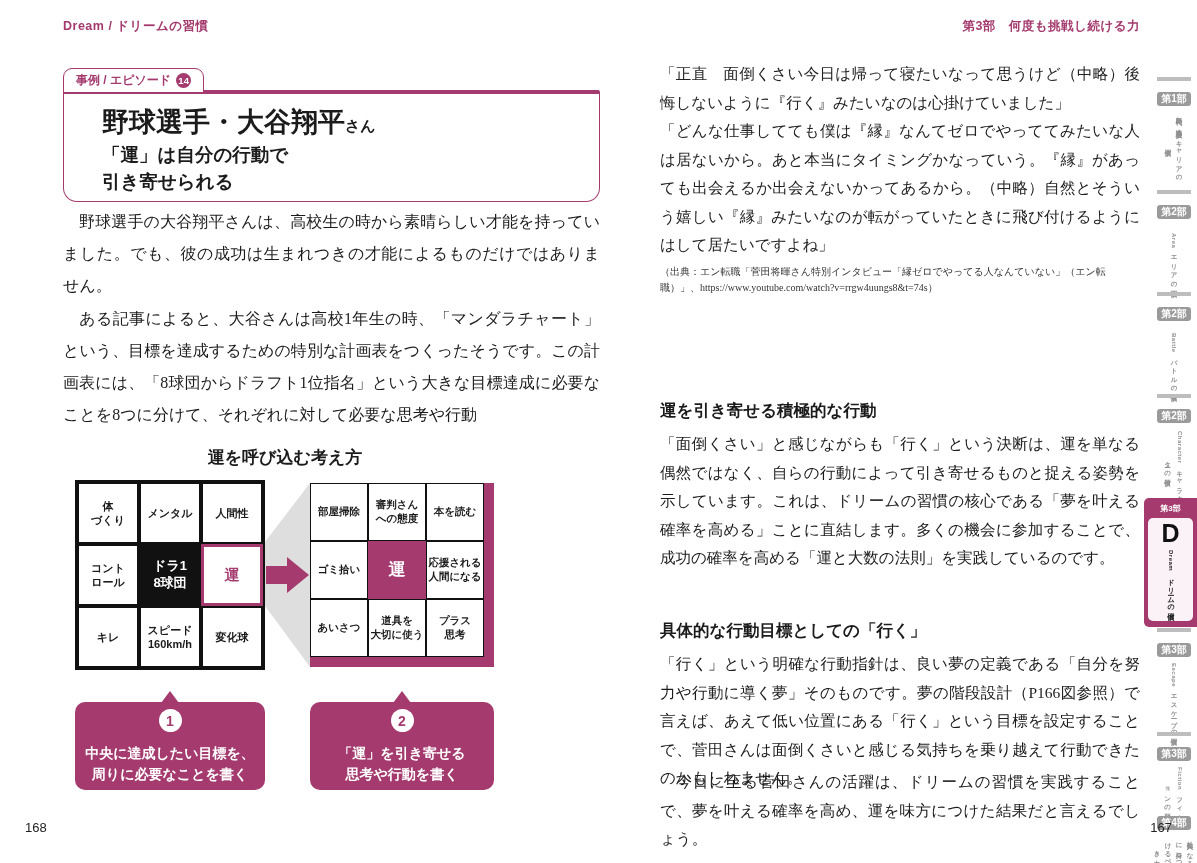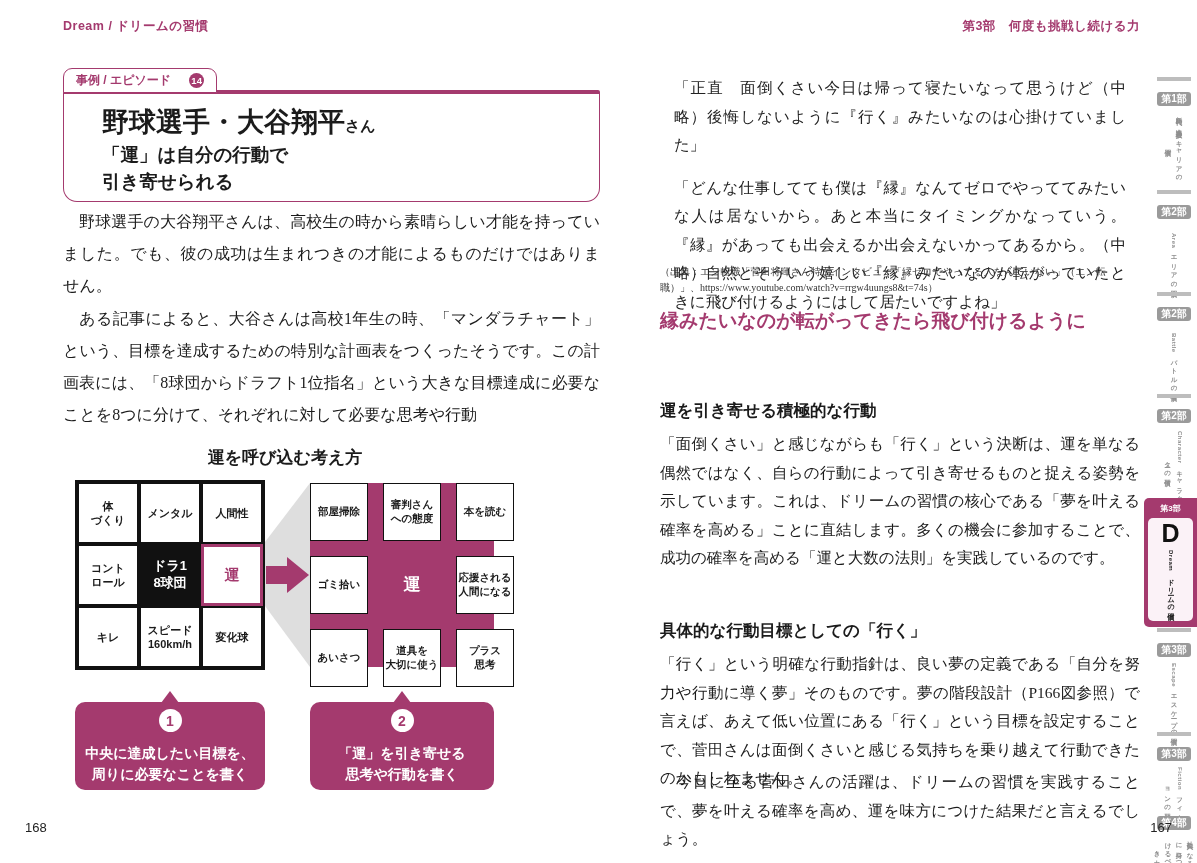--- a/index.html
+++ b/index.html
@@ -9,21 +9,21 @@
 
   
   #left-page{position:absolute;left:63px;top:0;width:537px;height:617px}
   .page-header{position:absolute;top:18px;font-size:12.5px;font-weight:bold;color:#a43a6e;
                font-family:"Liberation Sans",sans-serif;letter-spacing:.5px}
   #rp-header{right:0;text-align:right}
   .page-num{position:absolute;bottom:28px;font-size:13px;color:#222;font-family:"Liberation Sans",sans-serif}
   #pn-left{left:25px}
   #pn-right{right:25px;text-align:right}
 
-  .ep-badge{position:absolute;left:0;top:68px;height:23px;display:inline-flex;align-items:center;gap:18px;
+  .ep-badge{position:absolute;left:0;top:68px;height:23px;display:inline-flex;align-items:center;gap:5px;
             border:1.5px solid #a43a6e;border-radius:9px 9px 0 0;background:#fff;padding:0 12px;
             font-size:12px;font-weight:bold;color:#a43a6e;font-family:"Liberation Sans",sans-serif;z-index:2}
   .ep-num{display:inline-flex;align-items:center;justify-content:center;width:15px;height:15px;
           border-radius:50%;background:#a43a6e;color:#fff;font-size:9.5px;font-weight:bold}
   .title-box{position:absolute;left:0;top:90px;width:537px;height:112px;box-sizing:border-box;
              border:1.5px solid #a43a6e;border-top:4px solid #a43a6e;border-radius:2px 2px 14px 14px;
              padding:12px 0 8px 38px}
   .title-main{font-size:27px;font-weight:bold;font-family:"Liberation Sans",sans-serif;line-height:1.2}
   .title-hon{font-size:15px;font-weight:bold}
   .title-sub{font-size:18.5px;font-weight:bold;font-family:"Liberation Sans",sans-serif;line-height:1.45;margin-top:4px}
@@ -37,21 +37,21 @@
 
   .grid3{position:absolute;display:grid;box-sizing:border-box}
   #grid-left{left:12px;top:480px;width:190px;height:190px;border:2px solid #111;
              grid-template-columns:repeat(3,62px);grid-template-rows:repeat(3,62px)}
   #grid-left .cell{box-sizing:border-box;border:2px solid #111;background:#fff;display:flex;
                    align-items:center;justify-content:center;text-align:center;white-space:pre-line;
                    font-size:11px;font-weight:bold;font-family:"Liberation Sans",sans-serif;line-height:1.3}
   #grid-left .cell.center{background:#111;color:#fff;font-size:13px}
   #grid-left .cell.luck{border:3px solid #a43a6e;color:#a43a6e;font-size:15px}
 
-  #grid-right{left:247px;top:483px;width:184px;height:184px;background:#a43a6e;gap:15px;
+  #grid-right{left:247px;top:483px;width:184px;height:184px;background:#a43a6e;gap:0;
               grid-template-columns:repeat(3,58px);grid-template-rows:repeat(3,58px)}
   #grid-right .cell{box-sizing:border-box;border:1px solid #111;background:#fff;display:flex;
                     align-items:center;justify-content:center;text-align:center;white-space:pre-line;
                     font-size:10.5px;font-weight:bold;font-family:"Liberation Sans",sans-serif;line-height:1.3}
   #grid-right .cell.center{background:#a43a6e;border-color:#a43a6e;color:#fff;font-size:17px}
 
   #connector{left:202px;top:480px;width:45px;height:190px}
 
   .callout{position:absolute;top:702px;background:#a43a6e;border-radius:10px;color:#fff;
            text-align:center;padding-top:7px;box-sizing:border-box;height:88px}
@@ -63,21 +63,21 @@
   .co-num{display:inline-flex;align-items:center;justify-content:center;width:23px;height:23px;
           border-radius:50%;background:#fff;color:#a43a6e;font-size:14px;font-weight:bold;
           font-family:"Liberation Sans",sans-serif}
   .co-text{margin-top:11px;font-size:14px;font-weight:bold;line-height:1.5;white-space:pre-line;
            font-family:"Liberation Sans",sans-serif}
 
   
   #right-page{position:absolute;left:660px;top:0;width:480px;height:863px}
   .rp-par{position:absolute;left:0;width:480px;font-size:15.5px;line-height:28.5px;text-align:justify;margin:0}
   #rp-quotes{top:60px}
-  #rp-quotes p{margin:14px;color:#222}
+  #rp-quotes p{margin:0;color:#222}
   #rp-cite{position:absolute;top:264px;left:0;width:480px;font-size:10px;line-height:1.55;
            color:#333;word-break:break-all;margin:0}
   #rp-heading{position:absolute;top:308px;left:0;width:480px;font-size:19px;font-weight:bold;
               color:#a43a6e;font-family:"Liberation Sans",sans-serif;margin:0}
   #rp-lead{top:348px}
   .sub-head{position:absolute;left:0;width:480px;font-size:16.5px;font-weight:bold;
             font-family:"Liberation Sans",sans-serif;margin:0}
   #rp-sub1h{top:400px}
   #rp-sub1b{top:430px}
   #rp-sub2h{top:620px}
@@ -182,21 +182,20 @@
 <div id="right-page">
   <div class="page-header" id="rp-header">第3部　何度も挑戦し続ける力</div>
 
   <div class="rp-par" id="rp-quotes">
     <p>「正直　面倒くさい今日は帰って寝たいなって思うけど（中略）後悔しないように『行く』みたいなのは心掛けていました」</p>
     <p>「どんな仕事してても僕は『縁』なんてゼロでやっててみたいな人は居ないから。あと本当にタイミングかなっていう。『縁』があっても出会えるか出会えないかってあるから。（中略）自然とそういう嬉しい『縁』みたいなのが転がっていたときに飛び付けるようにはして居たいですよね」</p>
   </div>
 
   <p id="rp-cite">（出典：エン転職「菅田将暉さん特別インタビュー「縁ゼロでやってる人なんていない」（エン転職）」、https://www.youtube.com/watch?v=rrgw4uungs8&amp;t=74s）</p>
 
-  <h2 id="rp-heading">縁みたいなのが転がってきたら飛び付けるように</h2>
 
 
   <h3 class="sub-head" id="rp-sub1h">運を引き寄せる積極的な行動</h3>
   <p class="rp-par" id="rp-sub1b">「面倒くさい」と感じながらも「行く」という決断は、運を単なる偶然ではなく、自らの行動によって引き寄せるものと捉える姿勢を示しています。これは、ドリームの習慣の核心である「夢を叶える確率を高める」ことに直結します。多くの機会に参加することで、成功の確率を高める「運と大数の法則」を実践しているのです。</p>
 
   <h3 class="sub-head" id="rp-sub2h">具体的な行動目標としての「行く」</h3>
   <p class="rp-par" id="rp-sub2b">「行く」という明確な行動指針は、良い夢の定義である「自分を努力や行動に導く夢」そのものです。夢の階段設計（P166図参照）で言えば、あえて低い位置にある「行く」という目標を設定することで、菅田さんは面倒くさいと感じる気持ちを乗り越えて行動できたのかもしれません。</p>
 
   <p class="rp-par" id="rp-close">　今日に至る菅田さんの活躍は、ドリームの習慣を実践することで、夢を叶える確率を高め、運を味方につけた結果だと言えるでしょう。</p>
 </div>

